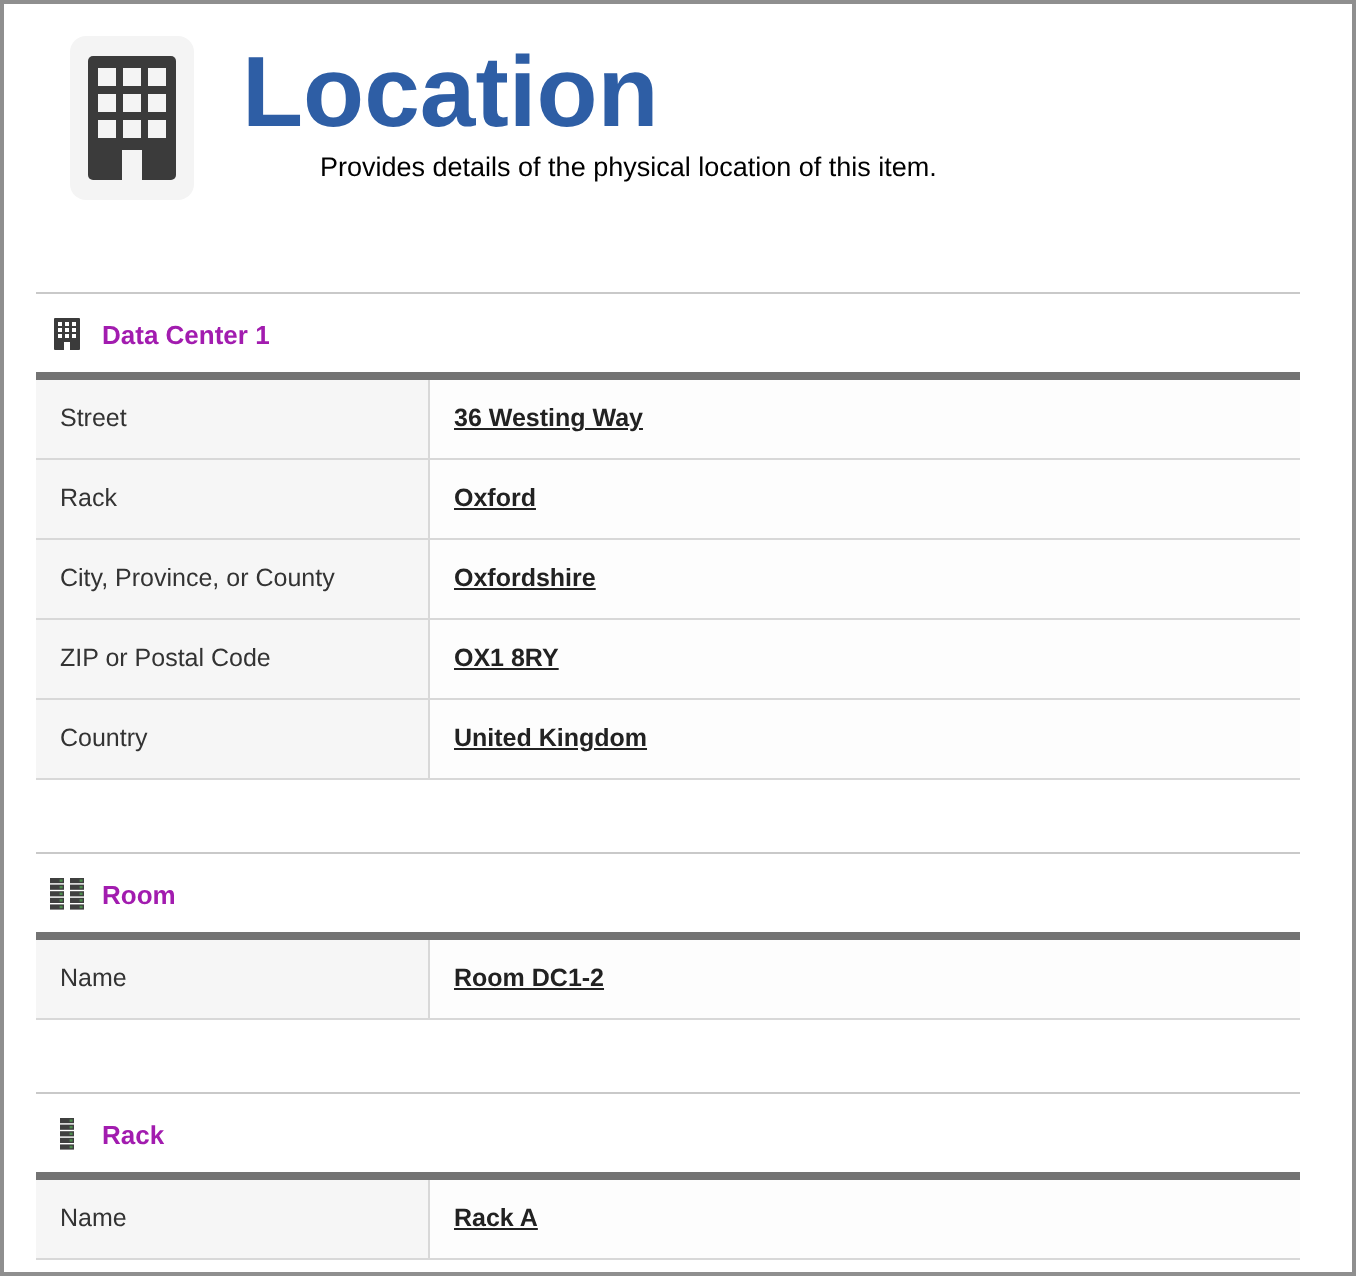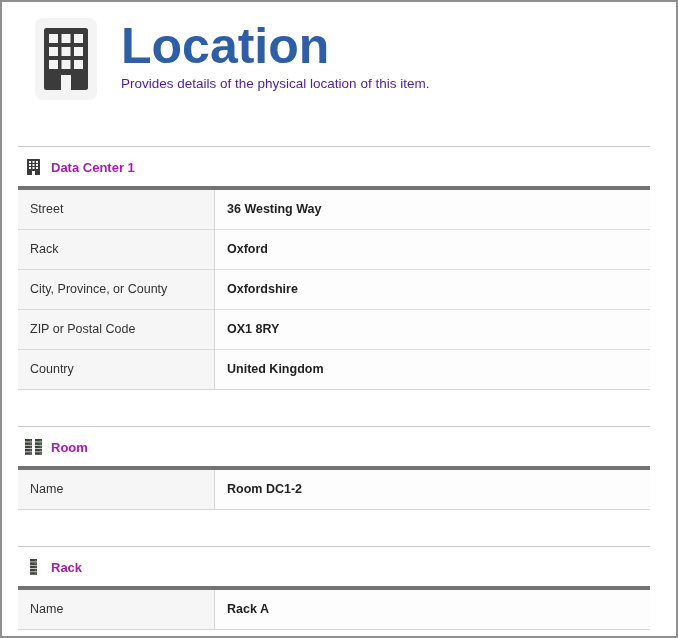--- a/index.html
+++ b/index.html
@@ -35,21 +35,22 @@
   .page-title {
     font-size: 50px;
     line-height: 40px;
     font-weight: 700;
     color: #2e5ea5;
     letter-spacing: 0px;
   }
   .page-subtitle {
     margin-top: 10px;
     font-size: 13.5px;
-    color: #4c1d95;
+    color: #000000;
+    margin-left: 39px;
   }
 
   
   .sections {
     margin: 46px 26px 0 16px; 
   }
   .section { border-top: 1px solid #c9c9c9; }
   .section + .section { margin-top: 36px; }
 
   .section-header {
@@ -93,20 +94,21 @@
   .kv-value {
     background: #fdfdfd;
     height: 39px;
     line-height: 39px;
     padding: 0 12px;
     font-size: 12.5px;
     font-weight: 600;
     color: #222222;
     white-space: nowrap;
     overflow: hidden;
+    text-decoration: underline;
   }
 </style>
 </head>
 <body>
 
 <div class="page">
 
   <div class="header">
     <div class="icon-tile">
       <svg width="44" height="62" viewBox="0 0 44 62" aria-hidden="true">

